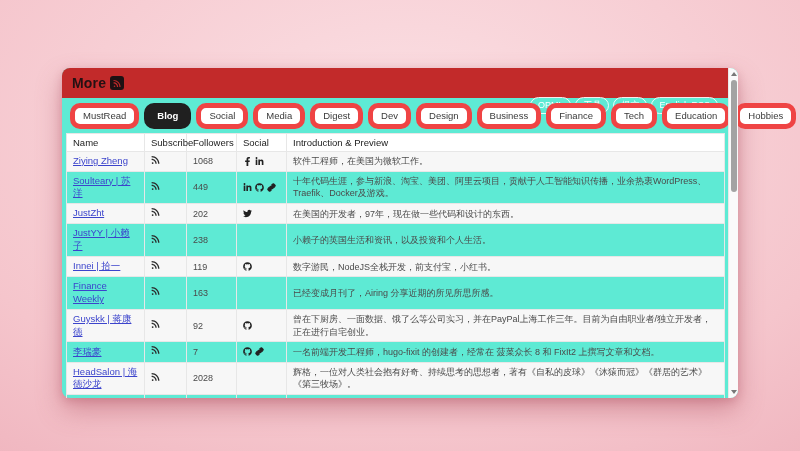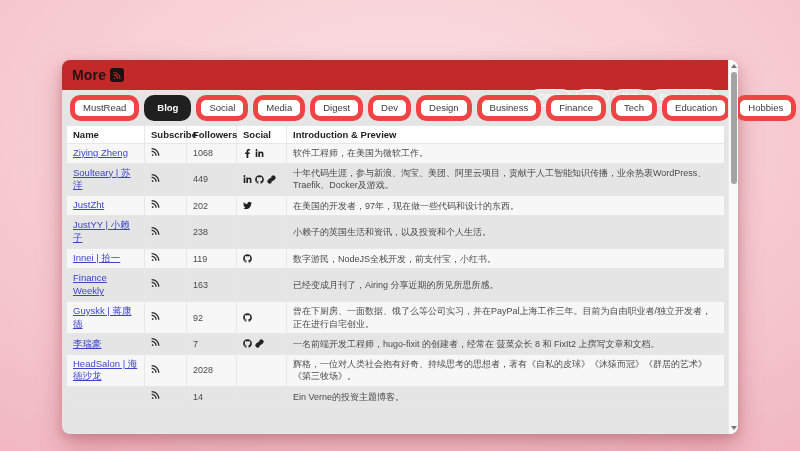--- a/index.html
+++ b/index.html
@@ -6,22 +6,22 @@
     --red:#c22a2a; --link:#3c44cc; --tab-active:#202020;
   }
   *{box-sizing:border-box;}
   html,body{margin:0;padding:0;width:800px;height:451px;overflow:hidden;}
   body{
     font-family:"Liberation Sans","DejaVu Sans",sans-serif;
     background:radial-gradient(115% 130% at 50% 28%, #fbe0e4 0%, #f5c5cc 52%, #e9a1ae 100%);
     position:relative;
   }
   .card{
-    position:absolute; left:62px; top:60px; width:676px; height:374px;
-    background:#e5e5e5; border-radius:8px;
+    position:absolute; left:62px; top:68px; width:676px; height:330px;
+    background:#5eead4; border-radius:8px;
     box-shadow:0 12px 26px rgba(170,72,88,.42), 0 3px 8px rgba(170,72,88,.28);
     display:flex;
   }
   .main{flex:1 1 auto; min-width:0; display:flex; flex-direction:column;}
   
   .hdr{
     height:30px; background:var(--red); border-radius:8px 0 0 0;
     display:flex; align-items:center; padding:0 10px; flex:0 0 auto;
   }
   .brand{display:flex; align-items:center; gap:4px;}
@@ -40,21 +40,21 @@
   .tab{
     font-size:9.5px; color:#3a3a3a; background:#fff; border:5px solid #ef4444;
     border-radius:10px; padding:3px 8px; line-height:1; cursor:pointer; white-space:nowrap;
     font-family:inherit;
   }
   .tab.active{background:var(--tab-active); border-color:var(--tab-active); color:#fff; font-weight:700;}
   
   .tblwrap{flex:1 1 auto; padding:0 3px 0 4px; overflow:hidden;}
   table{width:100%; border-collapse:collapse; table-layout:fixed;}
   th,td{border:1px solid #e7e7e7; padding:3px 6px; text-align:left; vertical-align:middle;}
-  th{font-size:9.5px; color:#222; font-weight:700; background:#fff;}
+  th{font-size:9.5px; color:#222; font-weight:400; background:#fff;}
   td{font-size:9px; color:#4a4a4a; line-height:1.35;}
   tbody tr:nth-child(odd){background:#f7f7f7;}
   col.c-name{width:78px;} col.c-sub{width:42px;} col.c-fol{width:50px;} col.c-soc{width:50px;}
   a.blog-link{color:var(--link); font-size:9.5px; text-decoration:underline; word-break:break-word;}
   .rss-btn{display:inline-flex; cursor:pointer;}
   .rss-btn svg{width:10px;height:10px;fill:#2a2a2a;}
   .soc{display:flex; gap:3px; align-items:center;}
   .soc .sicon{display:inline-flex; cursor:pointer; color:#222;}
   .soc .sicon svg{width:9px;height:9px;fill:currentColor;}
   

